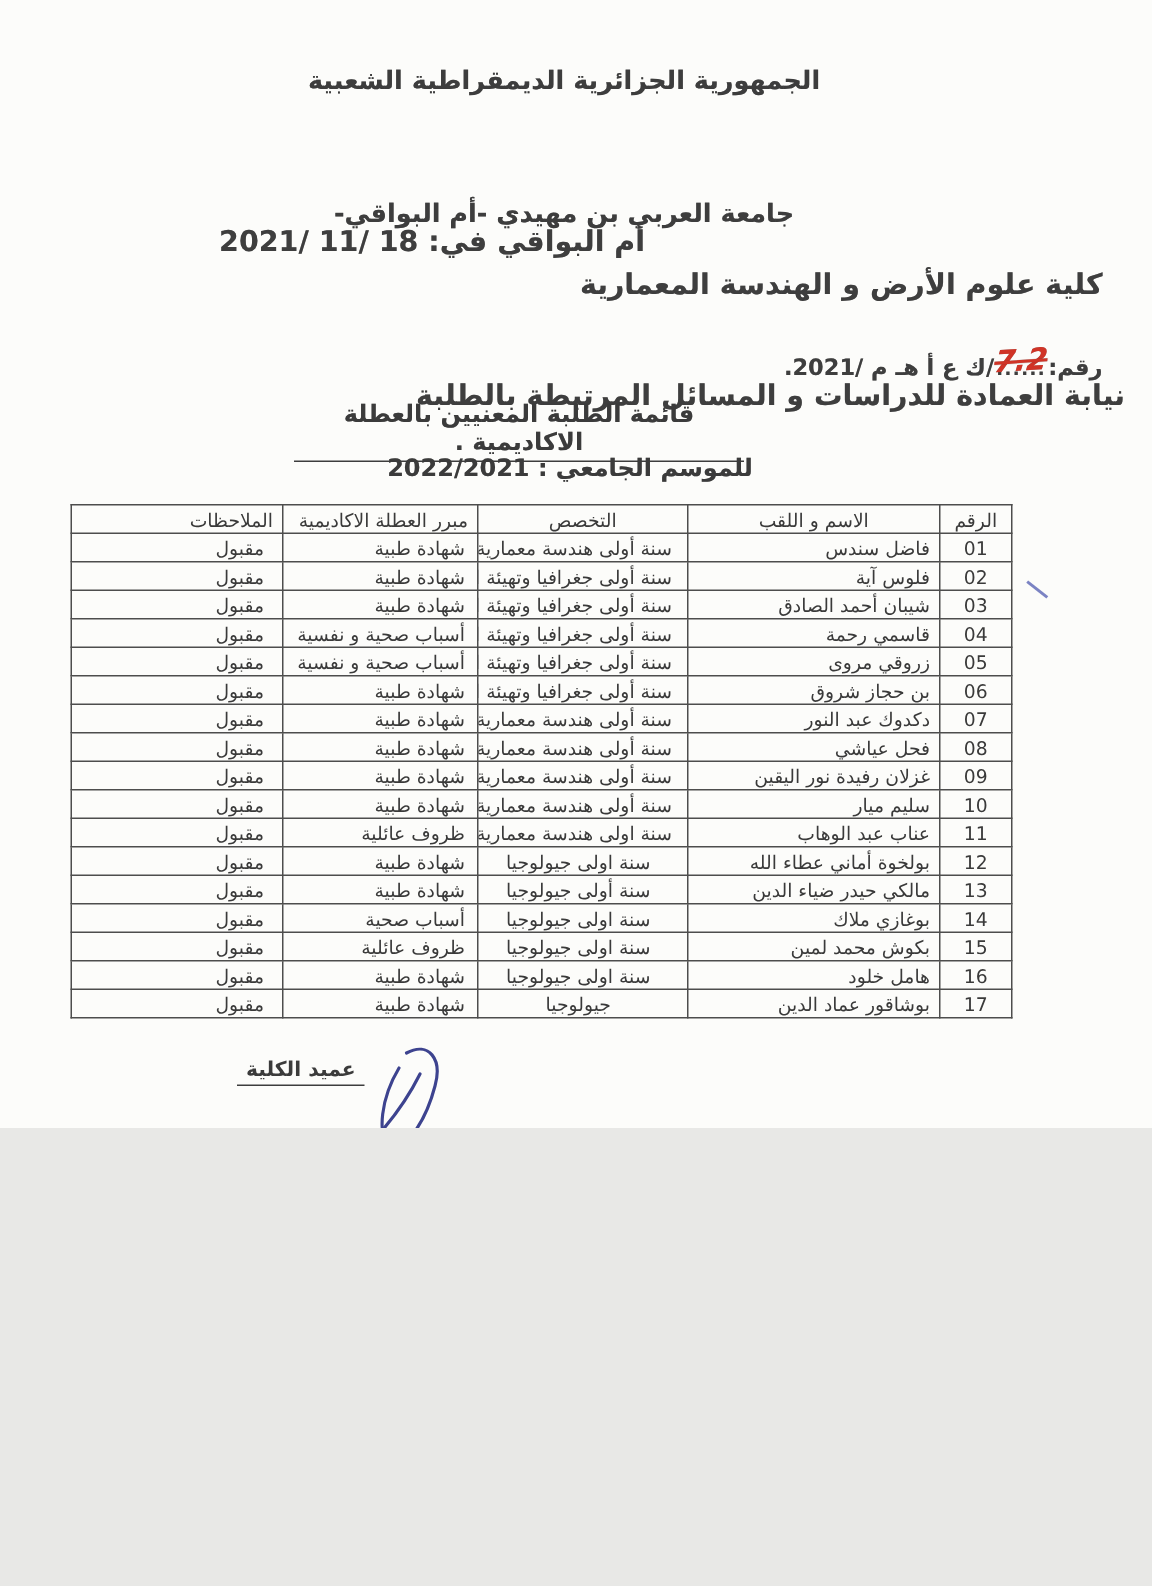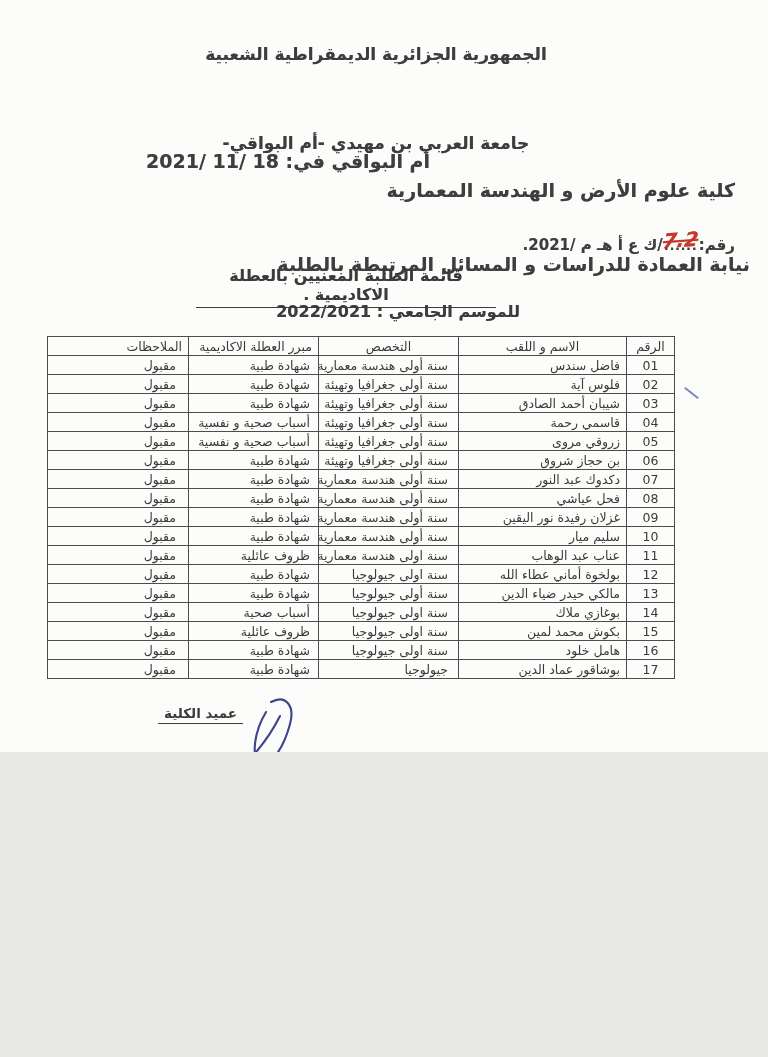--- a/index.html
+++ b/index.html
@@ -18,30 +18,30 @@
   .deanship-line{top:207px;right:18px;margin-top:46px;}
   .ref-line{top:236px;right:33px;font-size:15px;}
   .dots-wrap{position:relative;display:inline-block;min-width:36px;text-align:center;}
   .dots{font-size:12px;letter-spacing:1px;}
   .hand-red{position:absolute;right:0;top:-8px;color:#d03427;font-size:20px;font-weight:700;
             font-style:italic;transform:rotate(-4deg) skewX(-10deg);
             text-decoration:line-through;text-decoration-thickness:1.5px;}
   .doc-title{top:266px;left:196px;width:300px;text-align:center;font-size:16px;font-weight:700;
              border-bottom:1.4px solid #3d3d3d;padding-bottom:3px;
              text-shadow:0 0 .4px rgba(60,60,60,.5);}
-  .doc-subtitle{top:302px;left:240px;width:280px;font-size:16px;font-weight:700;
+  .doc-subtitle{top:302px;left:240px;width:280px;text-align:center;font-size:16px;font-weight:700;
                 text-shadow:0 0 .4px rgba(60,60,60,.5);}
   table.students{position:absolute;top:336px;left:47px;width:627px;border-collapse:collapse;
                  table-layout:fixed;}
   .students th,.students td{border:1px solid #4d4d4d;height:18px;font-size:12.5px;font-weight:400;
                  padding:0 4px;white-space:nowrap;overflow:hidden;color:#3a3a3a;}
   .students th{font-weight:400;}
   .c0{text-align:center;padding:0;}
   td.c1{text-align:right;padding-right:6px;}
-  td.c2{text-align:right;padding-right:10px;}
+  td.c2{text-align:center;padding-right:10px;}
   td.c3{text-align:right;padding-right:8px;}
   td.c4{text-align:right;padding-right:12px;}
   th.c3,th.c4{text-align:right;padding-right:6px;}
   .dean-title{top:705px;left:158px;font-size:13.5px;font-weight:600;
               border-bottom:1.3px solid #3d3d3d;padding:0 6px 2px;}
   .red-stamp{top:791px;left:52px;width:260px;text-align:center;color:#ce3a29;
              transform:rotate(-7deg);font-weight:700;opacity:.92;z-index:2;line-height:1.5;}
   .rs1{font-size:13px;letter-spacing:1px;}
   .rs2{font-size:15px;}
   .rs3{font-size:13.5px;letter-spacing:1px;}

